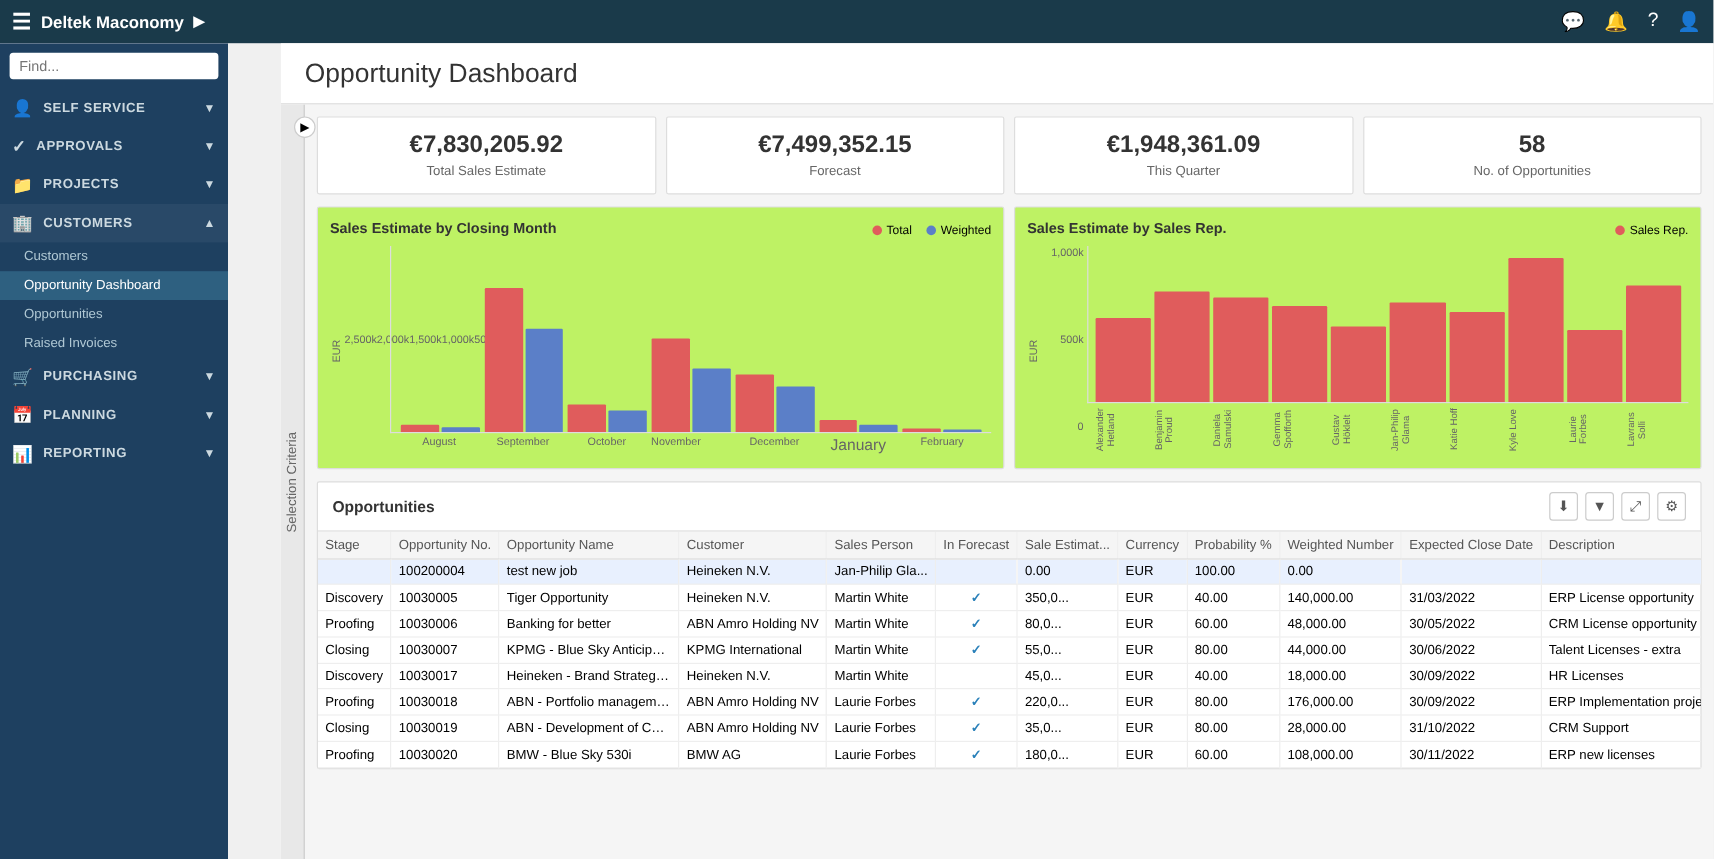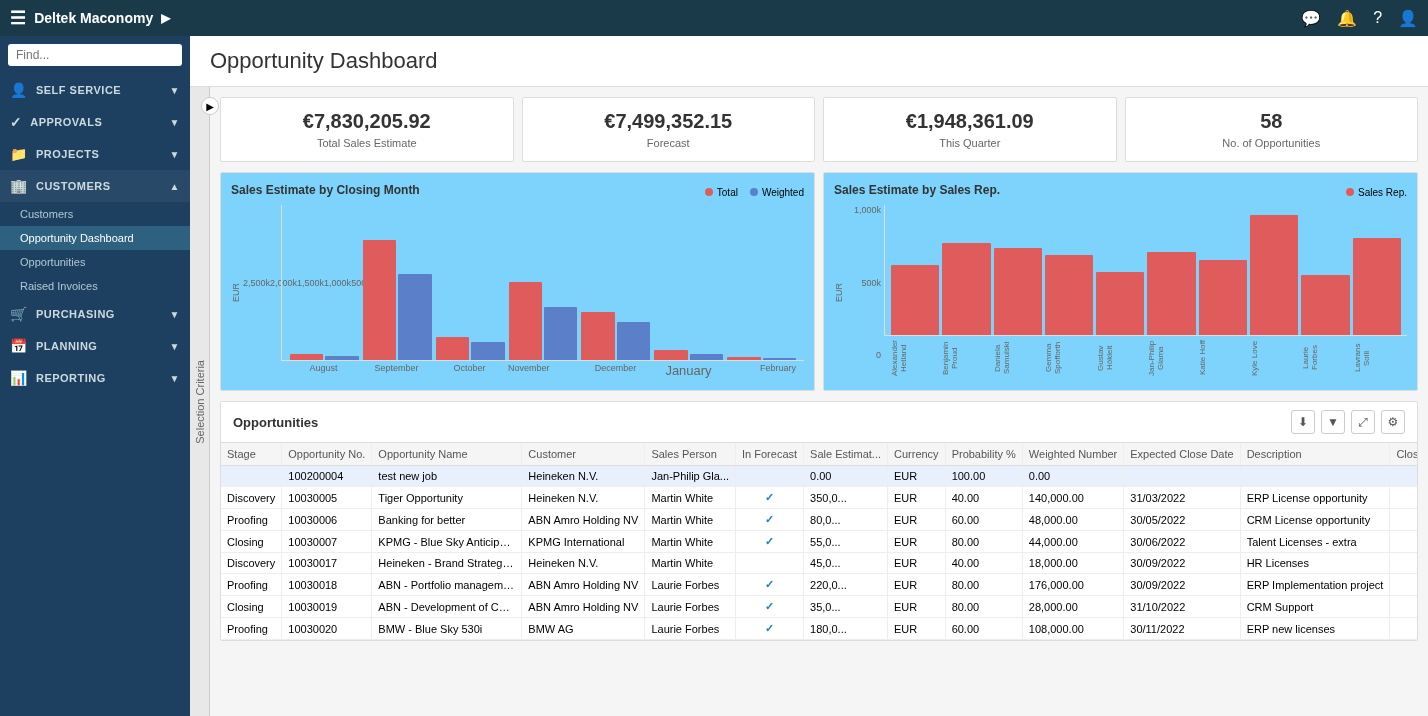--- a/index.html
+++ b/index.html
@@ -14,21 +14,21 @@
       align-items: center;
       padding: 0 10px;
       justify-content: space-between;
       flex-shrink: 0;
     }
     .top-nav-left { display: flex; align-items: center; gap: 8px; font-size: 14px; font-weight: bold; }
     .top-nav-right { display: flex; align-items: center; gap: 16px; }
     .top-nav-right span { cursor: pointer; font-size: 16px; }
     .hamburger { font-size: 18px; cursor: pointer; }
 
-    .main-container { display: flex; flex: 1; overflow: hidden; }
+    .main-container { display: flex; flex: 1; overflow: hidden; gap: 44px; }
 
     
     .sidebar {
       width: 190px;
       background: #1e4060;
       color: white;
       flex-shrink: 0;
       display: flex;
       flex-direction: column;
       overflow-y: auto;
@@ -151,21 +151,21 @@
     .kpi-value { font-size: 20px; font-weight: bold; color: #333; margin-bottom: 4px; }
     .kpi-label { font-size: 11px; color: #666; }
 
     
     .charts-row {
       display: flex;
       gap: 8px;
       margin-bottom: 10px;
     }
     .chart-card {
-      background: #7dd3fc;
+      background: #bef264;
       border: 1px solid #ddd;
       border-radius: 2px;
       padding: 10px;
     }
     .chart-card.left { flex: 1; }
     .chart-card.right { flex: 1; }
     .chart-title { font-size: 12px; font-weight: bold; color: #333; margin-bottom: 8px; }
     .chart-legend { display: flex; gap: 12px; margin-bottom: 4px; font-size: 10px; justify-content: flex-end; }
     .legend-item { display: flex; align-items: center; gap: 4px; }
     .legend-dot { width: 8px; height: 8px; border-radius: 50%; }
@@ -406,21 +406,21 @@
                     </div>
                   </div>
                 <div id="left-x-labels" style="display:flex; gap:4px; padding:2px 8px;">
 
                 <div style="flex: 1 1 0%; text-align: center; font-size: 9px; color: rgb(102, 102, 102);">August</div>
                     <div style="flex: 1 1 0%; text-align: center; font-size: 9px; color: rgb(102, 102, 102);">September</div>
                     <div style="flex: 1 1 0%; text-align: center; font-size: 9px; color: rgb(102, 102, 102);">October</div>
                     <div style="flex: 1 1 0%; font-size: 9px; color: rgb(102, 102, 102);">November</div>
                     <div style="flex: 1 1 0%; text-align: center; font-size: 9px; color: rgb(102, 102, 102);">December</div>
                     <div style="flex: 1 1 0%; text-align: center; font-size: 13px; color: rgb(102, 102, 102);">January</div>
-                    <div style="flex: 1 1 0%; text-align: right; font-size: 9px; color: rgb(102, 102, 102);">February</div>
+                    <div style="flex: 1 1 0%; text-align: center; font-size: 9px; color: rgb(102, 102, 102);">February</div>
                   </div>
               </div>
             </div>
           </div>
 
           <div class="chart-card right">
             <div style="display:flex; justify-content:space-between; align-items:center;">
               <div class="chart-title">Sales Estimate by Sales Rep.</div>
               <div class="chart-legend">
                 <div class="legend-item">

